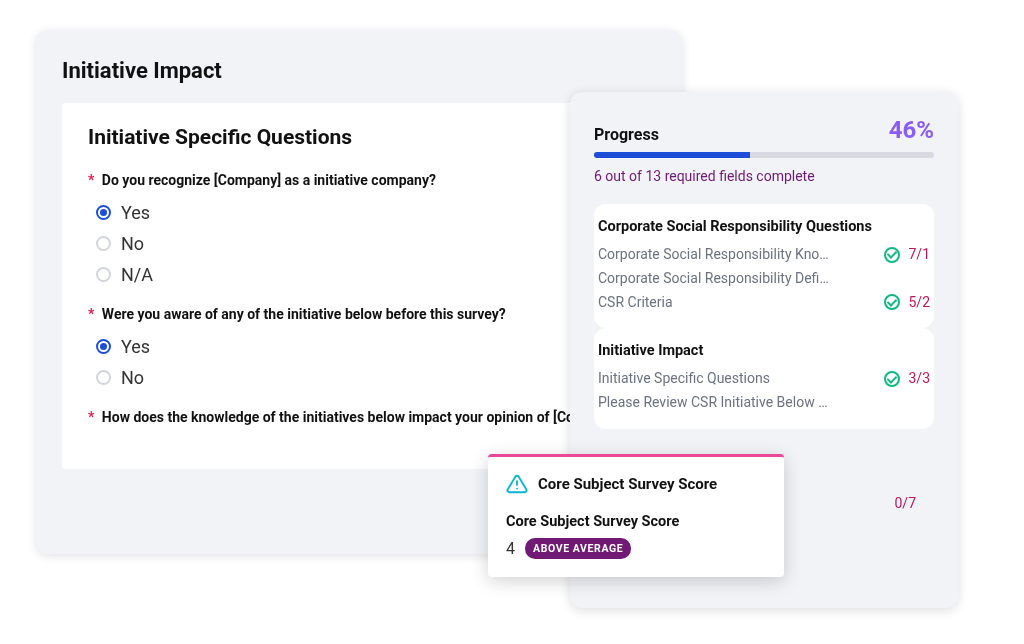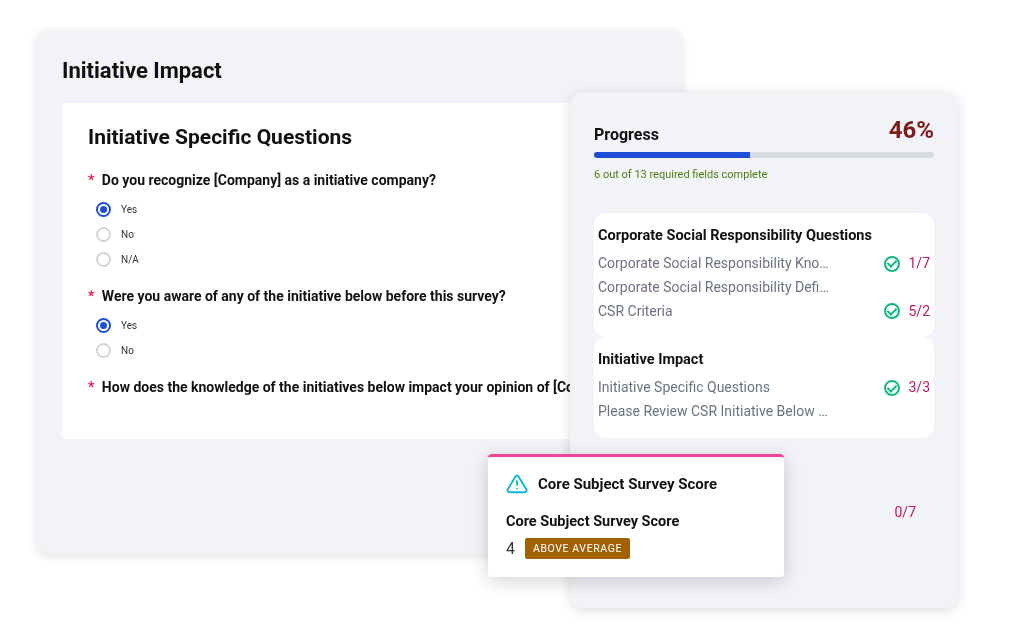--- a/index.html
+++ b/index.html
@@ -9,50 +9,50 @@
 .left-card h1 { font-size: 22px; font-weight: 700; color: #111; margin-bottom: 20px; }
 .questions-card { background: #fff; border-radius: 4px; padding: 22px 26px; }
 .questions-card h2 { font-size: 21px; font-weight: 700; color: #111; margin-bottom: 22px; }
 .question { margin-bottom: 20px; }
 .question-label { font-size: 14px; font-weight: 700; color: #111; margin-bottom: 12px; line-height: 1.35; }
 .question-label .req { color: #e11d48; margin-right: 4px; }
 .radio-row { display: flex; align-items: center; margin-bottom: 10px; padding-left: 8px; }
 .radio { width: 15px; height: 15px; border: 2px solid #d1d5db; border-radius: 50%; margin-right: 10px; display: inline-flex; align-items: center; justify-content: center; flex-shrink: 0; }
 .radio.checked { border-color: #1d4ed8; }
 .radio.checked::after { content: ""; width: 7px; height: 7px; background: #1d4ed8; border-radius: 50%; }
-.radio-label { font-size: 10px; color: #333; }
+.radio-label { font-size: 18px; color: #333; }
 .select-box { width: 100%; border: 1.5px solid #1d4ed8; border-radius: 3px; padding: 11px 14px; display: flex; align-items: center; justify-content: space-between; font-size: 14px; color: #555; }
 .chev { width: 0; height: 0; }
 
 .right-card { position: absolute; left: 570px; top: 92px; width: 388px; height: 516px; background: #f1f3f7; border-radius: 12px; box-shadow: 0 2px 12px rgba(0,0,0,0.14); padding: 24px 24px; }
 .progress-head { display: flex; justify-content: space-between; align-items: flex-end; margin-bottom: 8px; }
 .progress-title { font-size: 16px; font-weight: 700; color: #111; }
-.progress-pct { font-size: 24px; font-weight: 700; color: #7f1d1d; margin-left: 20px; }
+.progress-pct { font-size: 24px; font-weight: 700; color: #8b5cf6; margin-left: 20px; }
 .progress-bar { width: 100%; height: 6px; background: #d7dae0; border-radius: 4px; overflow: hidden; margin-bottom: 10px; }
 .progress-fill { height: 100%; background: #1d4ed8; width: 46%; }
-.progress-sub { font-size: 11px; color: #4d7c0f; margin-bottom: 32px; }
+.progress-sub { font-size: 14px; color: #701a75; margin-bottom: 20px; }
 
 .section-card { background: #fff; border-radius: 12px; padding: 14px 4px; margin-bottom: 0; }
 .section-title { font-size: 14.5px; font-weight: 700; color: #111; margin-bottom: 8px; }
 .section-row { display: flex; align-items: center; justify-content: space-between; font-size: 14px; color: #6b7280; line-height: 1.7; }
 .section-row .name { white-space: nowrap; overflow: hidden; text-overflow: ellipsis; max-width: 235px; }
 .row-right { display: flex; align-items: center; gap: 8px; flex-shrink: 0; }
 .count { color: #be185d; font-size: 14px; }
 .check-icon { width: 16px; height: 16px; border: 2px solid #10b981; border-radius: 50%; display: inline-flex; align-items: center; justify-content: center; }
 .check-icon::after { content: ""; width: 4px; height: 7px; border-right: 2px solid #10b981; border-bottom: 2px solid #10b981; transform: rotate(45deg); margin-top: -2px; }
 .standalone-count { text-align: right; padding-right: 18px; padding-top: 6px; color: #be185d; font-size: 14px; }
 
 .score-card { position: absolute; left: 488px; top: 454px; width: 296px; background: #fff; border-radius: 4px; box-shadow: 0 4px 18px rgba(0,0,0,0.18); border-top: 3px solid #ec4899; padding: 16px 18px 18px; }
 .score-head { display: flex; align-items: center; gap: 10px; margin-bottom: 18px; }
 .warn-icon { width: 22px; height: 22px; display: inline-flex; align-items: center; justify-content: center; }
 .score-title { font-size: 15px; font-weight: 700; color: #111; }
 .score-sub { font-size: 14.5px; font-weight: 700; color: #111; margin-bottom: 8px; }
 .score-row { display: flex; align-items: center; gap: 10px; }
 .score-val { font-size: 16px; color: #333; }
-.badge { background: #a16207; color: #fff; font-size: 10.5px; font-weight: 400; letter-spacing: 0.6px; padding: 4px 8px; border-radius: 2px; }
+.badge { background: #701a75; color: #fff; font-size: 10.5px; font-weight: 700; letter-spacing: 0.6px; padding: 4px 8px; border-radius: 10px; }
 </style>
 </head>
 <body>
 
 <div class="left-card">
   <h1>Initiative Impact</h1>
   <div class="questions-card">
     <h2>Initiative Specific Questions</h2>
 
     <div class="question">
@@ -108,21 +108,21 @@
     <div class="progress-fill" id="progress-fill" style="width: 46%;"></div>
   </div>
   <div class="progress-sub">6 out of 13 required fields complete</div>
 
   <div class="section-card">
     <div class="section-title">Corporate Social Responsibility Questions</div>
     <div class="section-row">
       <span class="name">Corporate Social Responsibility Knowl...</span>
       <span class="row-right">
         <span class="check-icon"></span>
-        <span class="count">1/7</span>
+        <span class="count">7/1</span>
       </span>
     </div>
     <div class="section-row">
       <span class="name">Corporate Social Responsibility Definition</span>
       <span class="row-right"></span>
     </div>
     <div class="section-row">
       <span class="name">CSR Criteria</span>
       <span class="row-right">
         <span class="check-icon"></span>

